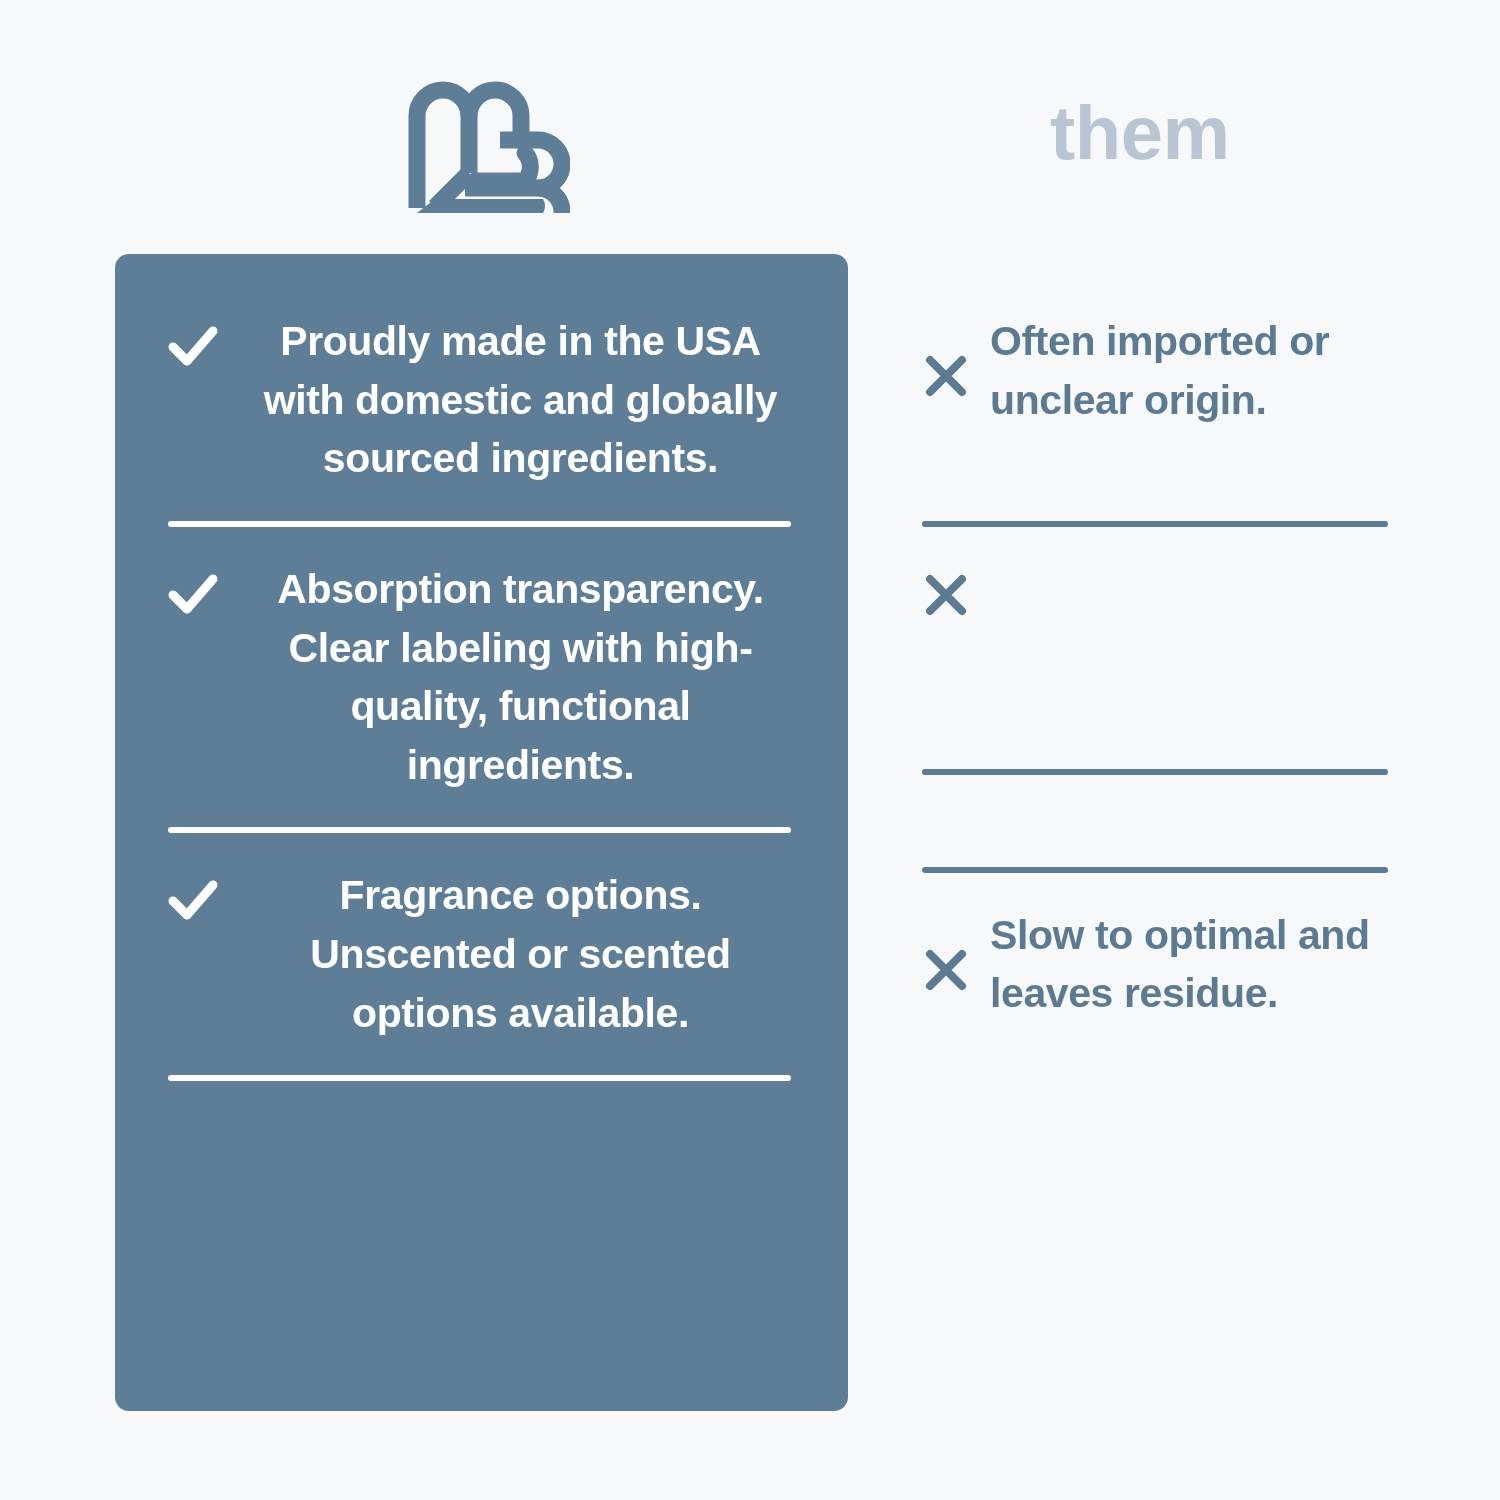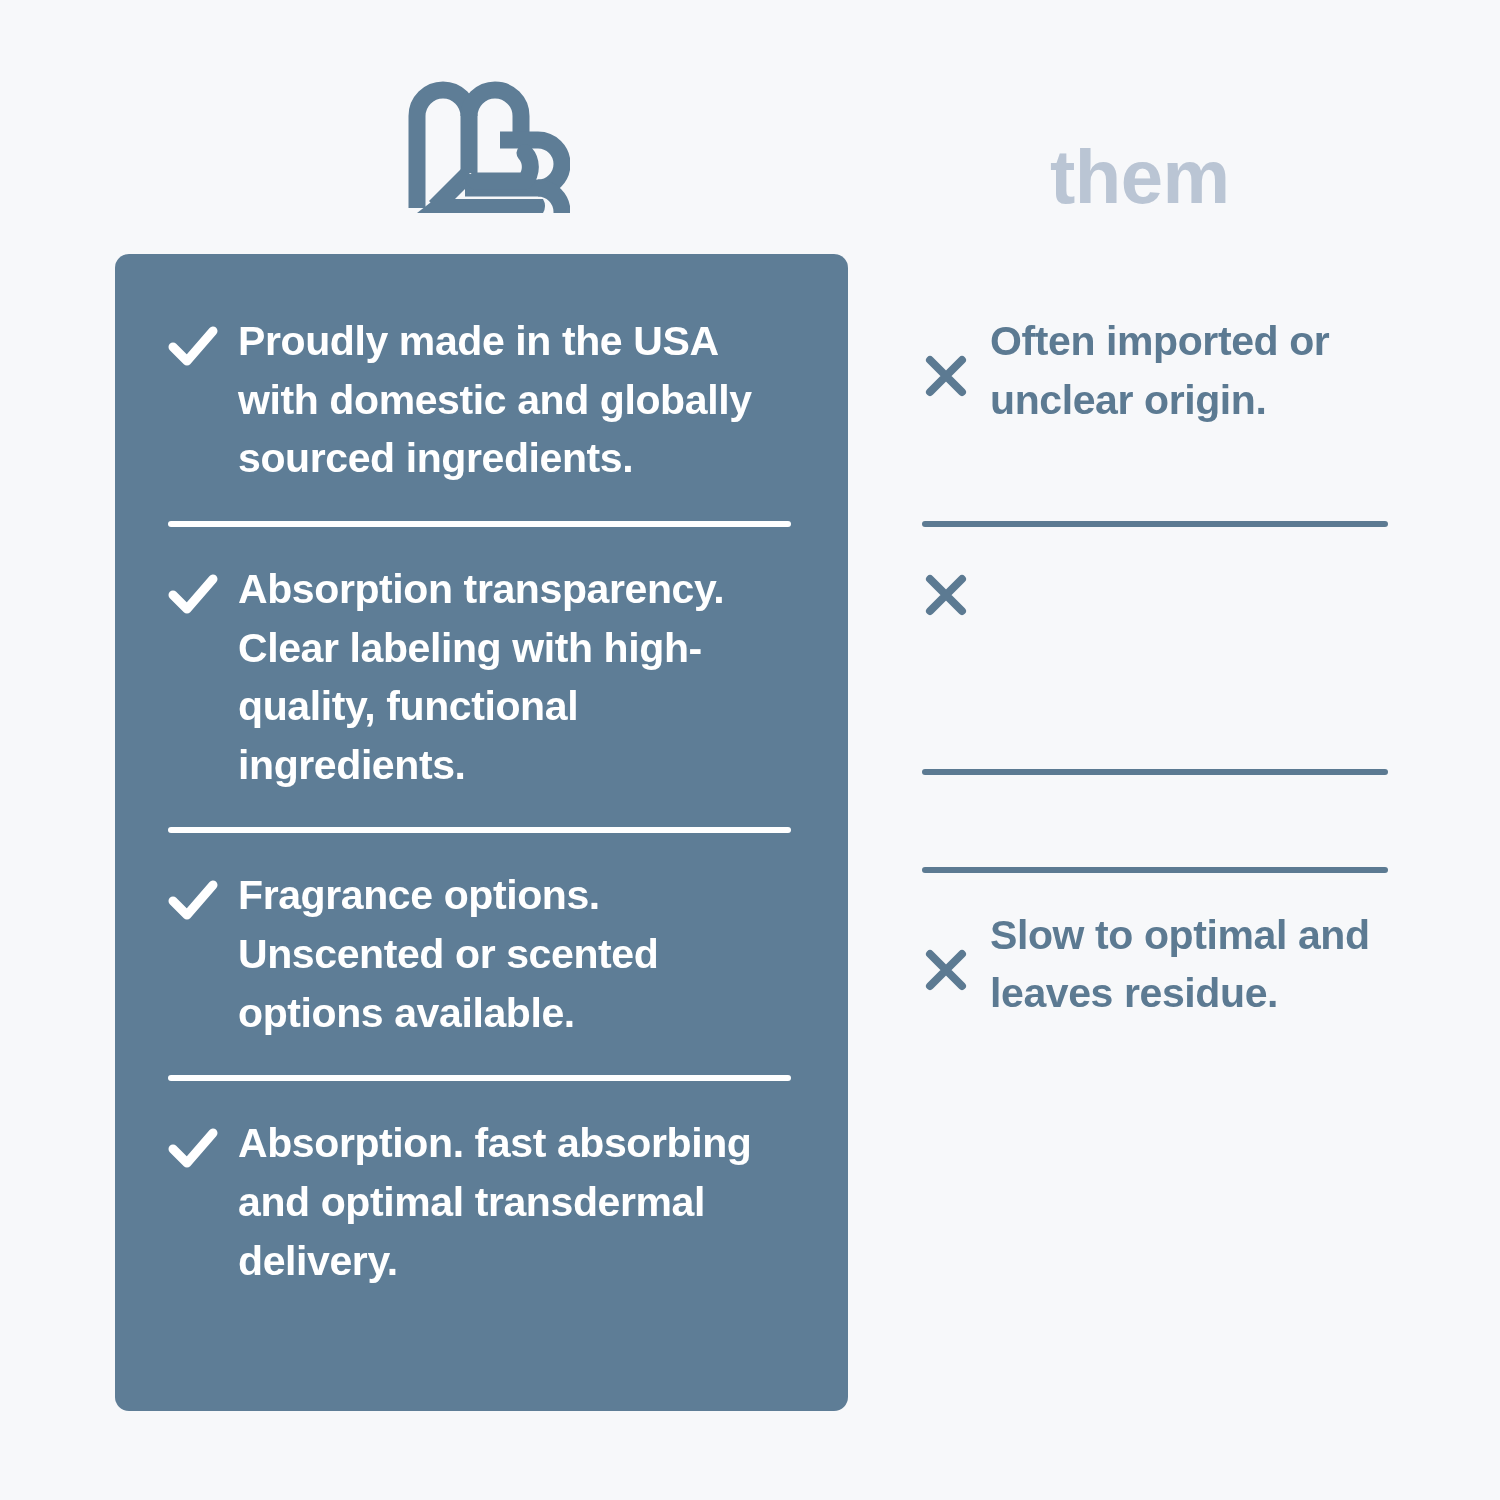--- a/index.html
+++ b/index.html
@@ -25,41 +25,41 @@
   .brand-logo svg{ display:block; width:100%; height:100%; }
 
   .them-heading{
     position:absolute;
     left:1050px; top:95px;
     font-size:76px;
     font-weight:700;
     letter-spacing:-0.5px;
     color:#bac5d4;
     line-height:1;
-    margin-top:44px;
   }
 
   
   .us-panel{
     position:absolute;
     left:115px; top:254px;
     width:733px; height:1157px;
     background:#5e7d96;
     border-radius:14px;
   }
   .us-list{
     position:absolute;
     left:0; top:0;
     width:100%; height:100%;
     padding:58px 0 0 0;
   }
   .us-item{
     display:flex;
     align-items:flex-start;
     padding:0 45px 0 53px;
+    text-align:center;
   }
   .us-item .tick{
     flex:0 0 auto;
     width:50px; height:48px;
     margin-right:20px;
     margin-top:10px;
   }
   .us-item .tick svg{ display:block; width:100%; height:100%; }
   .us-text{
     color:#ffffff;
@@ -173,28 +173,20 @@
       <span class="tick">
         <svg viewBox="0 0 50 48" xmlns="http://www.w3.org/2000/svg">
           <path d="M5 25 L19 39 L45 9" fill="none" stroke="#ffffff" stroke-width="9" stroke-linecap="round" stroke-linejoin="round"></path>
         </svg>
       </span>
       <span class="us-text">Fragrance options. Unscented or scented options available.</span>
     </div>
 
     <div class="us-divider"></div>
 
-    <div class="us-item">
-      <span class="tick">
-        <svg viewBox="0 0 50 48" xmlns="http://www.w3.org/2000/svg">
-          <path d="M5 25 L19 39 L45 9" fill="none" stroke="#ffffff" stroke-width="9" stroke-linecap="round" stroke-linejoin="round"></path>
-        </svg>
-      </span>
-      <span class="us-text">Absorption. fast absorbing and optimal transdermal delivery.</span>
-    </div>
 
   </div>
 </div>
 
 <div class="them-col">
   <div class="them-list">
 
     <div class="them-item">
       <span class="cross">
         <svg viewBox="0 0 48 48" xmlns="http://www.w3.org/2000/svg">

